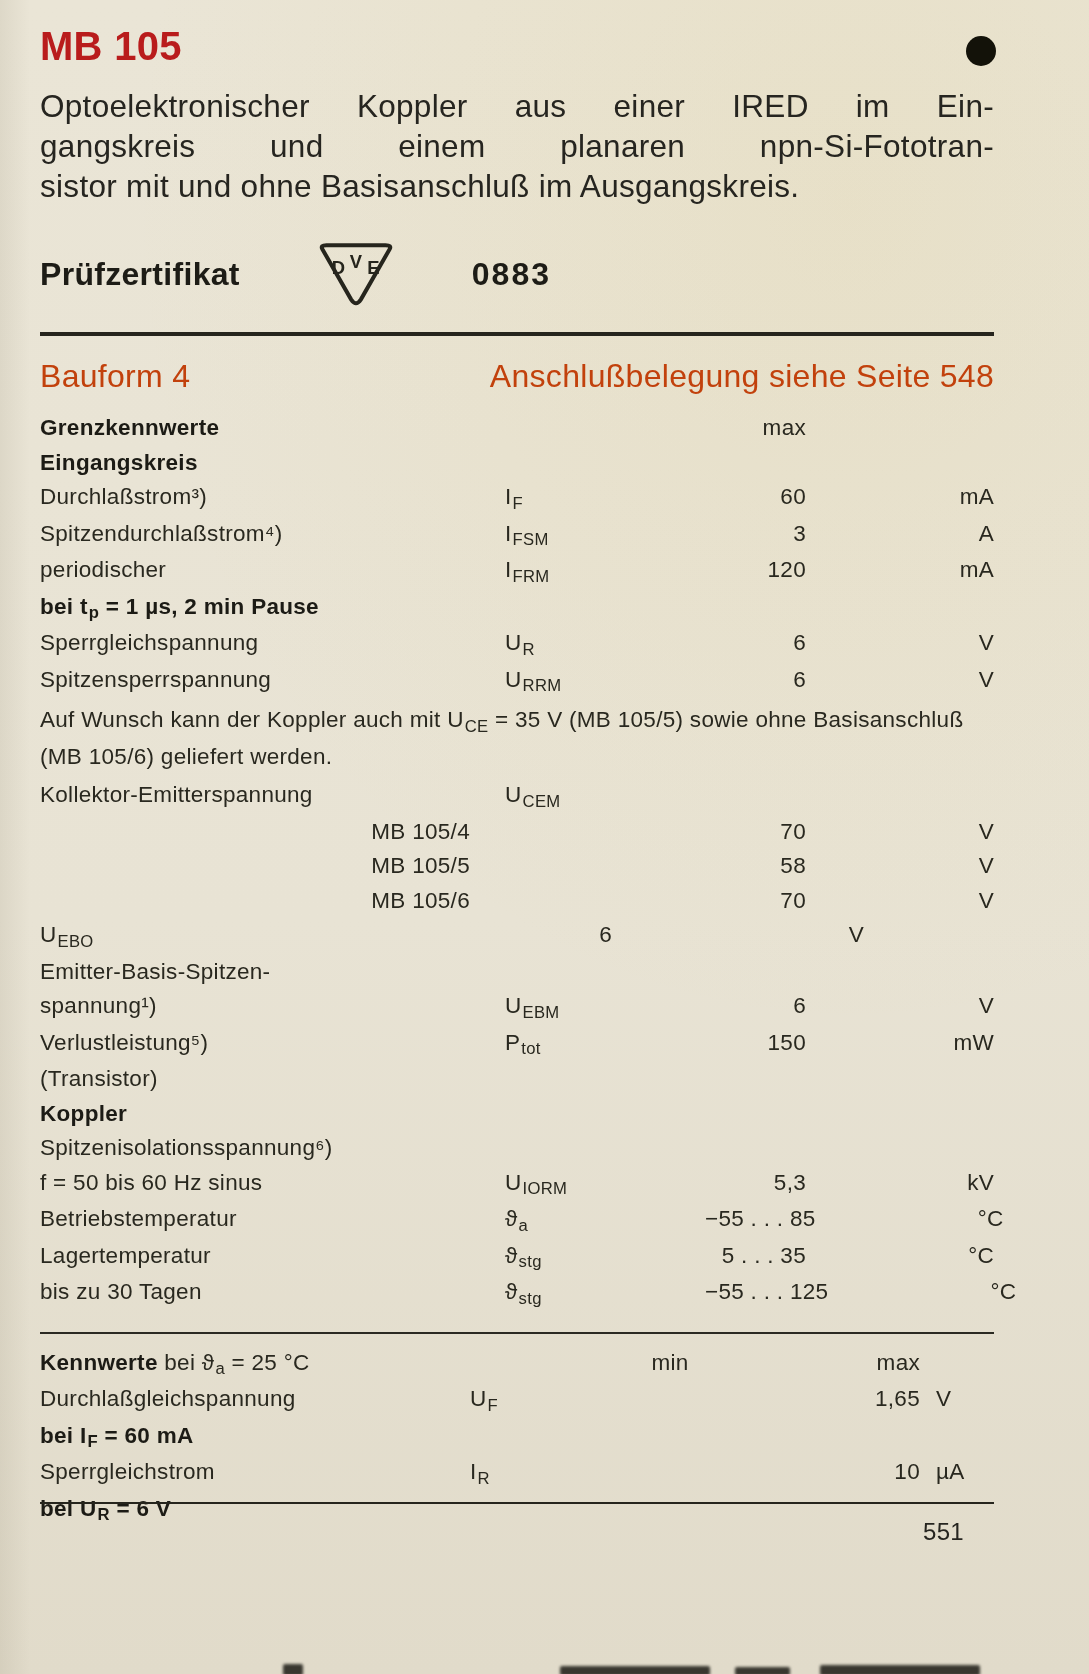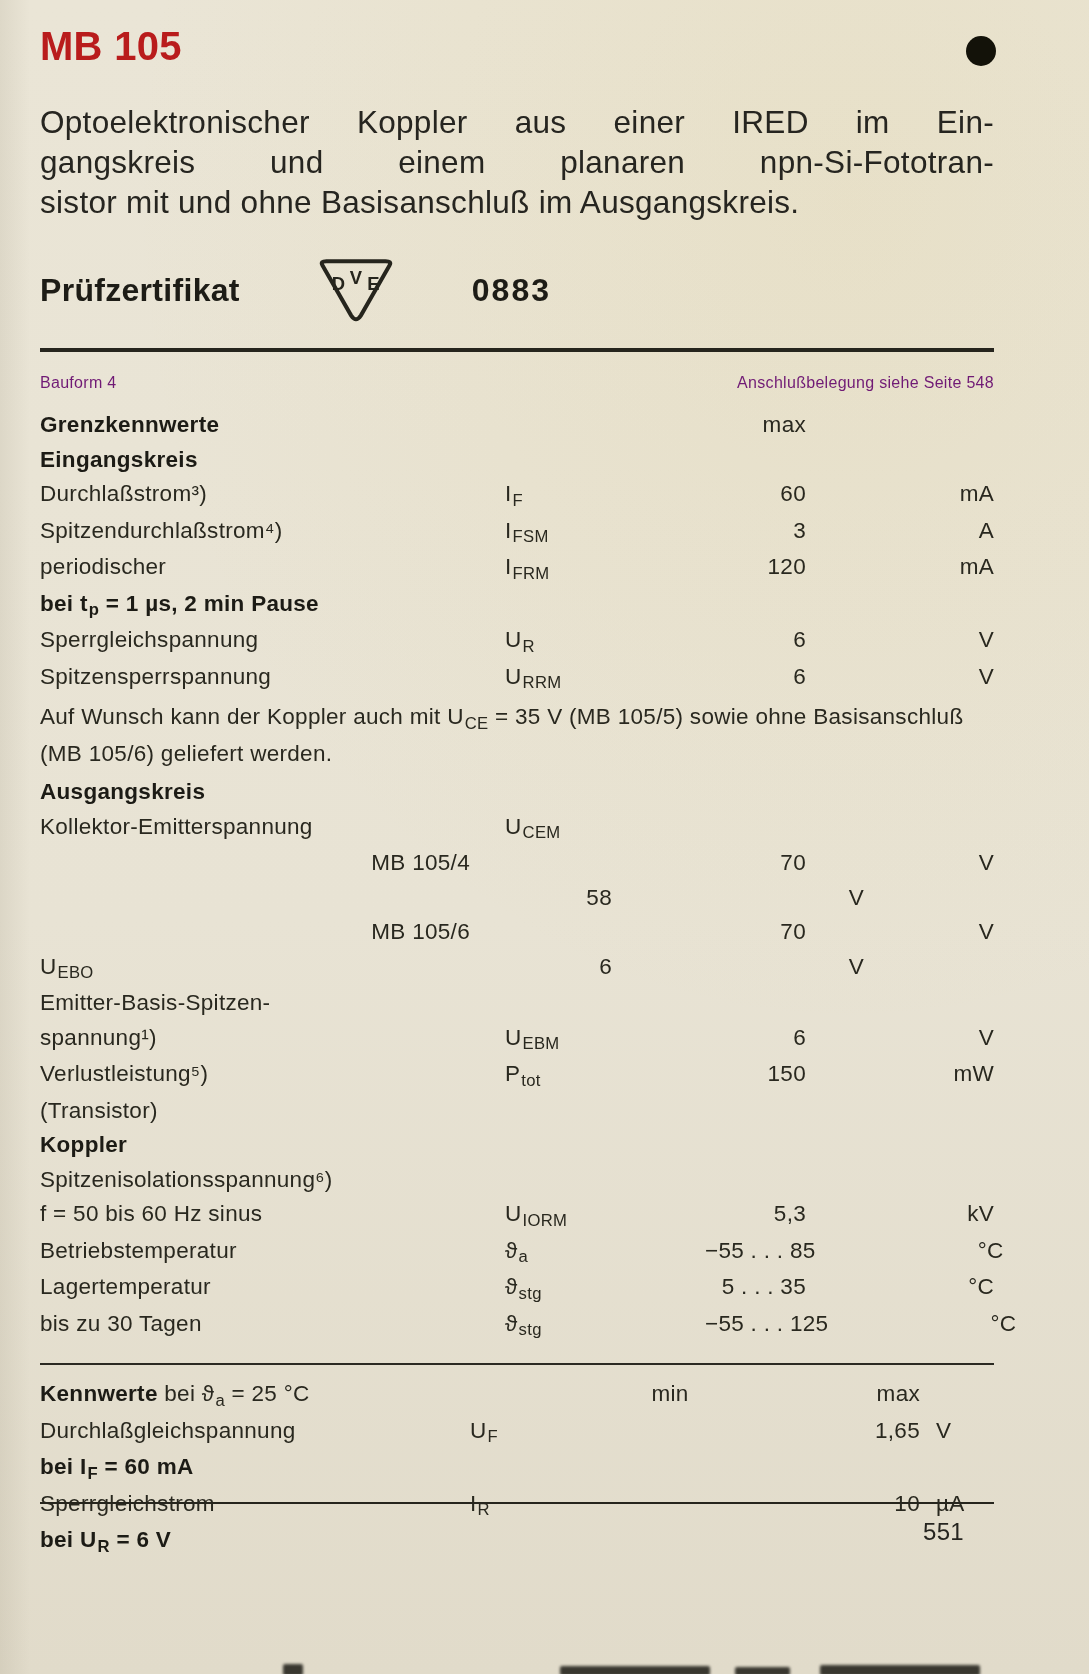--- a/index.html
+++ b/index.html
@@ -13,29 +13,29 @@
     letter-spacing:0.3px;
     background:
       radial-gradient(120% 90% at 78% 12%, rgba(214,190,100,0.12), transparent 55%),
       linear-gradient(90deg, rgba(110,100,75,0.10), rgba(0,0,0,0) 30px),
       linear-gradient(180deg,#eae5d6 0%,#e8e3d4 55%,#e1dbca 100%);
   }
   .content{padding:24px 95px 0 40px;}
   .title-row{display:flex;justify-content:space-between;align-items:flex-start;}
   .title{font-size:40px;font-weight:700;color:#b91c1c;line-height:1.1;}
   .scan-dot{width:30px;height:30px;border-radius:50%;background:#131209;margin-top:12px;margin-right:-2px;}
-  .desc{font-size:31.5px;line-height:40px;margin-top:34px;color:#262520;}
+  .desc{font-size:31.5px;line-height:40px;margin-top:18px;color:#262520;}
   .desc .dline{text-align:justify;text-align-last:justify;}
   .desc .dline:last-child{text-align-last:left;}
   .cert-row{display:flex;align-items:center;gap:74px;margin-top:36px;}
   .cert-label{font-size:32px;font-weight:700;color:#1d1c16;}
   .cert-num{font-size:32px;font-weight:700;letter-spacing:2px;color:#1d1c16;}
   .rule-thick{border:none;border-top:4px solid #26251d;margin:26px 0 0 0;}
   .rule-thin{border:none;border-top:2px solid #2b2a22;margin:20px 0 12px 0;}
-  .bauform-row{display:flex;justify-content:space-between;font-size:16px;margin-top:22px;color:#701a75;}
+  .bauform-row{display:flex;justify-content:space-between;font-size:32px;margin-top:22px;color:#c2410c;}
   .tbl{margin-top:16px;}
   .trow{display:grid;align-items:baseline;font-size:22.5px;line-height:34.5px;}
   .tgrid{grid-template-columns:430px 165px 1fr 95px;gap:35px;}
   .kgrid{grid-template-columns:430px 130px 140px 180px 1fr;}
   .c-label{white-space:nowrap;}
   .c-sym{white-space:nowrap;}
   .c-val{text-align:right;padding-right:58px;white-space:nowrap;}
   .c-unit{text-align:right;white-space:nowrap;}
   .k-min{text-align:center;white-space:nowrap;}
   .k-max{text-align:right;white-space:nowrap;}
@@ -129,38 +129,33 @@
           <div class="c-unit">V</div>
         </div>
         <div class="trow tgrid">
           <div class="c-label">Spitzensperrspannung</div>
           <div class="c-sym"><span>U</span><span class="sb">RRM</span></div>
           <div class="c-val">6</div>
           <div class="c-unit">V</div>
         </div>
         <div class="note"><span>Auf Wunsch kann der Koppler auch mit U</span><span class="sb">CE</span><span> = 35 V (MB 105/5) sowie ohne Basisanschluß (MB 105/6) geliefert werden.</span></div>
         <div class="trow tgrid">
-          <div class="c-label bold">Ausgangskreis</div>
-          <div class="c-sym"></div>
-          <div class="c-val"></div>
-          <div class="c-unit"></div>
-        </div>
-        <div class="trow tgrid">
           <div class="c-label">Kollektor-Emitterspannung</div>
           <div class="c-sym"><span>U</span><span class="sb">CEM</span></div>
           <div class="c-val"></div>
           <div class="c-unit"></div>
         </div>
         <div class="trow tgrid">
           <div class="c-label indent">MB 105/4</div>
           <div class="c-sym"></div>
           <div class="c-val">70</div>
           <div class="c-unit">V</div>
         </div>
         <div class="trow tgrid">
+          <div class="c-label indent">MB 105/5</div>
           <div class="c-sym"></div>
           <div class="c-val">58</div>
           <div class="c-unit">V</div>
         </div>
         <div class="trow tgrid">
           <div class="c-label indent">MB 105/6</div>
           <div class="c-sym"></div>
           <div class="c-val">70</div>
           <div class="c-unit">V</div>
         </div>

